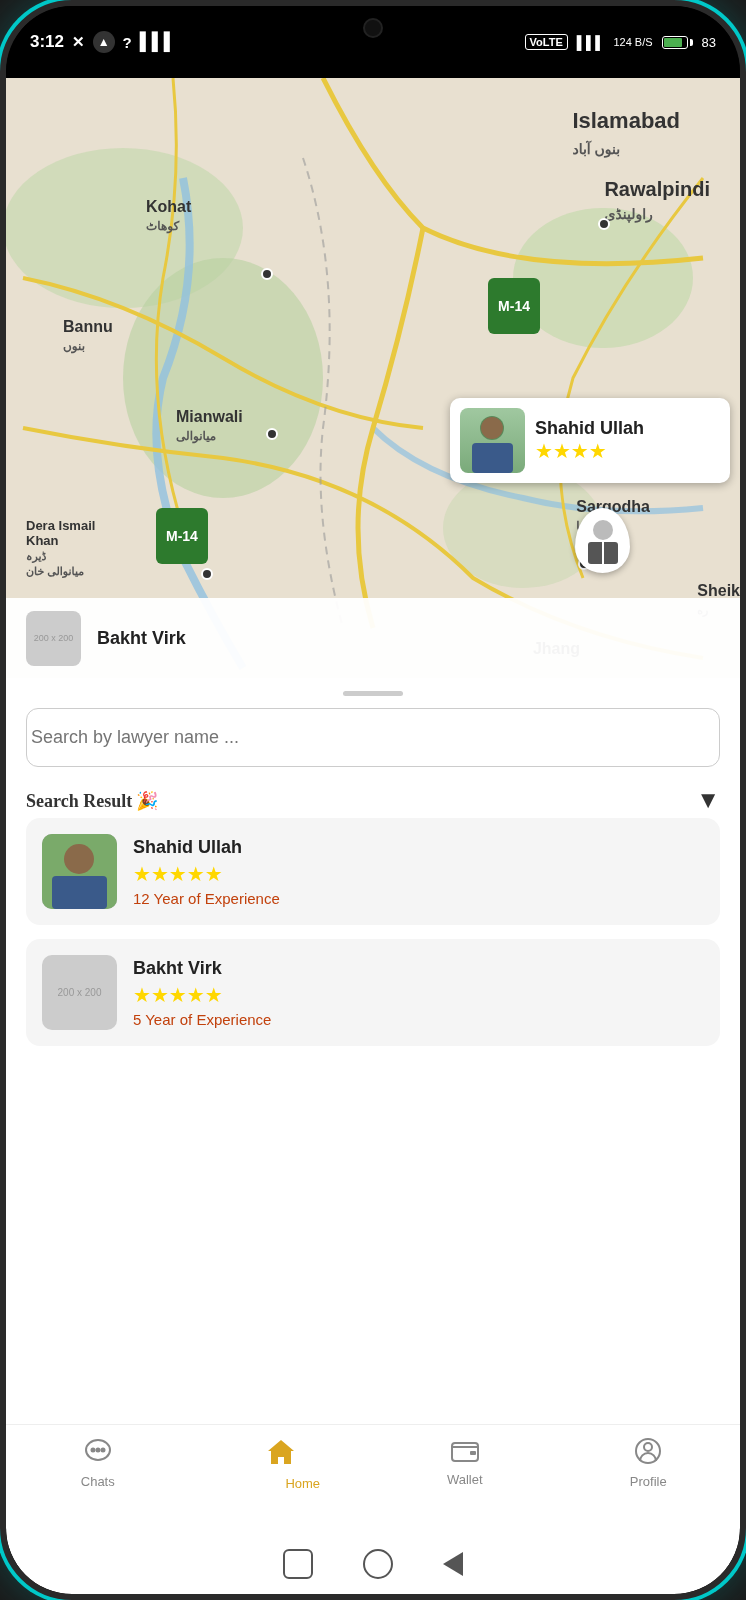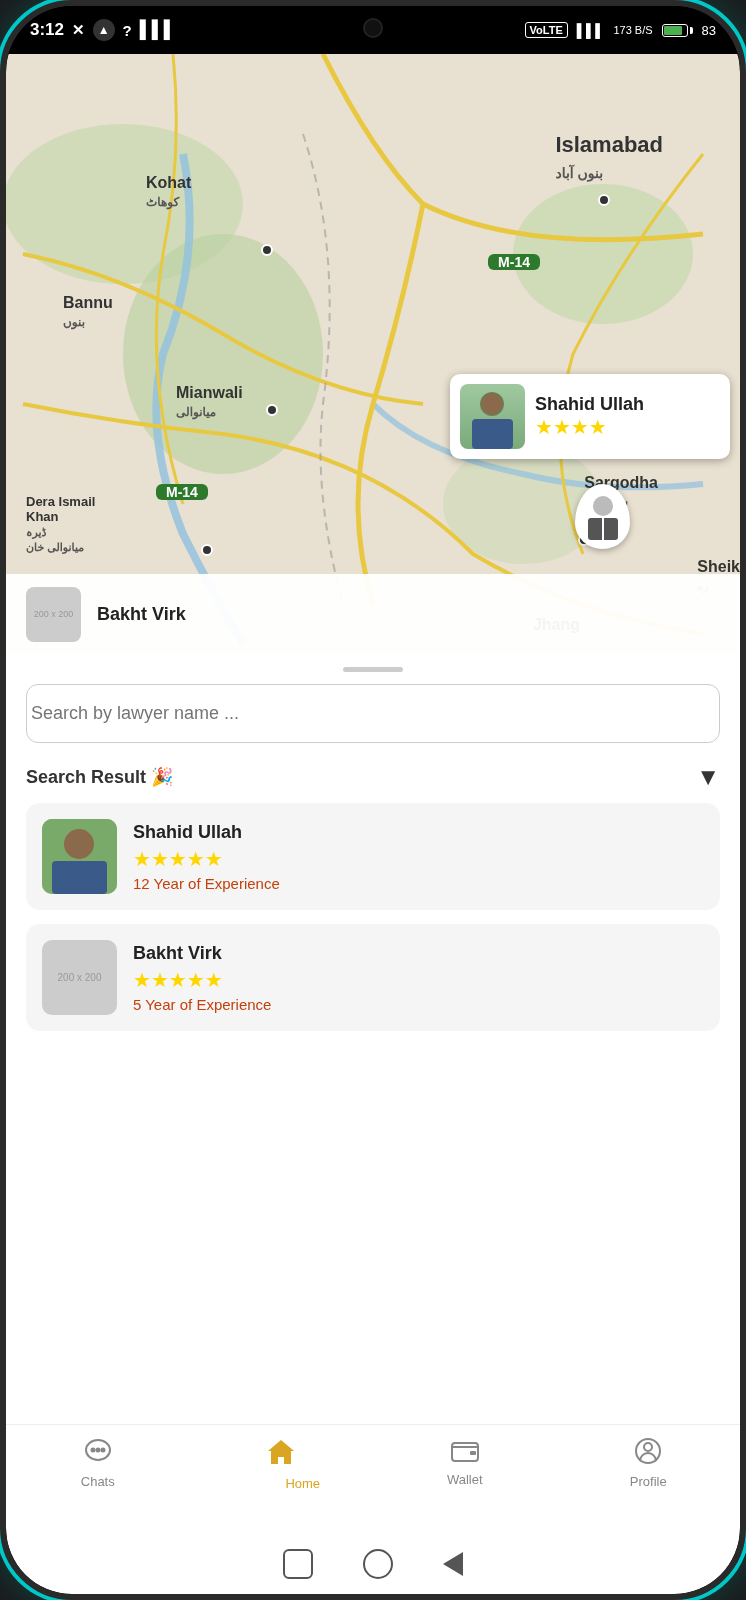--- a/index.html
+++ b/index.html
@@ -28,21 +28,21 @@
       border-radius: 66px;
       overflow: hidden;
       position: relative;
       display: flex;
       flex-direction: column;
     }
     
     .status-bar {
       background: #000;
       color: #fff;
-      height: 48px;
+      height: 72px;
       display: flex;
       align-items: center;
       justify-content: space-between;
       padding: 0 24px;
       flex-shrink: 0;
       position: relative;
       z-index: 10;
     }
     .status-left {
       display: flex;
@@ -120,34 +120,34 @@
       position: absolute;
       top: 0; left: 0;
       width: 100%; height: 100%;
     }
     
     .map-label {
       position: absolute;
       font-weight: 700;
       color: #333;
     }
-    .city-islamabad { top: 30px; right: 77px; font-size: 22px; margin-top: 48px; }
+    .city-islamabad { top: 30px; right: 60px; font-size: 22px; }
     .city-rawalpindi { top: 100px; right: 30px; font-size: 20px; }
     .city-kohat { top: 120px; left: 140px; font-size: 16px; }
     .city-bannu { top: 240px; left: 57px; font-size: 16px; }
     .city-mianwali { top: 330px; left: 170px; font-size: 16px; }
     .city-dera { top: 440px; left: 20px; font-size: 14px; }
-    .city-sargodha { top: 420px; right: 82px; font-size: 16px; }
+    .city-sargodha { top: 420px; right: 90px; font-size: 16px; }
     .city-jhang { bottom: 20px; right: 160px; font-size: 16px; }
     .city-sheikh { bottom: 60px; right: 0px; font-size: 16px; }
     .highway-badge {
       position: absolute;
       background: #2d7a2d;
       color: white;
-      padding: 0 10px;
+      padding: 20px 10px;
       border-radius: 6px;
       font-weight: 700;
       font-size: 14px;
     }
     .m14-top { top: 200px; right: 200px; }
     .m14-bottom { top: 430px; left: 150px; }
     
     .map-lawyer-card {
       position: absolute;
       top: 320px;
@@ -257,21 +257,22 @@
       font-size: 18px;
       color: #aaa;
       margin-bottom: 20px;
       outline: none;
       width: 100%;
     }
     .search-result-header {
       display: flex;
       align-items: center;
       justify-content: space-between;
-      margin-bottom: 12px;
+      margin-bottom: 4px;
+      font-family: Liberation Serif, serif;
     }
     .search-result-label {
       font-size: 18px;
       font-weight: 600;
       color: #333;
     }
     .filter-icon {
       color: #333;
       font-size: 24px;
     }
@@ -384,21 +385,21 @@
         <span>3:12</span>
         <span style="font-size:15px;">✕</span>
         <span style="background:#333;border-radius:50%;width:22px;height:22px;display:inline-flex;align-items:center;justify-content:center;font-size:12px;">▲</span>
         <span style="font-size:15px;">?</span>
         <span>▌▌▌</span>
       </div>
       <div class="camera-notch"></div>
       <div class="status-right">
         <span class="volte-badge">VoLTE</span>
         <span style="font-size:13px;">▌▌▌</span>
-        <span style="font-size:11px;">173 B/S</span>
+        <span style="font-size:11px;">124 B/S</span>
         <div class="battery-icon">
           <div class="battery-body">
             <div class="battery-fill"></div>
           </div>
           <div class="battery-tip"></div>
         </div>
         <span style="font-size:13px;">
           <span>83</span>
         </span>
       </div>
@@ -424,20 +425,23 @@
           <path d="M 0 200 Q 100 220 200 280 Q 300 340 400 350" stroke="#e8c840" stroke-width="4" fill="none"></path>
           <path d="M 0 350 Q 100 370 200 380 Q 350 400 450 500 Q 550 560 680 580" stroke="#e8c840" stroke-width="4" fill="none"></path>
           <path d="M 150 0 Q 160 100 140 200 Q 120 320 160 450" stroke="#e8c840" stroke-width="3" fill="none"></path>
           <path d="M 680 100 Q 600 200 550 300 Q 520 400 560 500" stroke="#e8c840" stroke-width="3" fill="none"></path>
 
           <path d="M 280 80 Q 320 200 300 350 Q 290 440 320 550" stroke="#999" stroke-width="2" fill="none" stroke-dasharray="8,6" opacity="0.6"></path>
         </svg>
 
         <div class="map-label city-islamabad">
           Islamabad<br><span class="urdu">بنوں آباد</span>
+        </div>
+        <div class="map-label city-rawalpindi">
+          Rawalpindi<br><span class="urdu">راولپنڈی</span>
         </div>
         <div class="map-label city-kohat">
           Kohat<br><span class="urdu" style="font-size:12px;">کوهاٹ</span>
         </div>
         <div class="map-label city-bannu">
           Bannu<br><span class="urdu" style="font-size:12px;">بنوں</span>
         </div>
         <div class="map-label city-mianwali">
           Mianwali<br><span class="urdu" style="font-size:12px;">میانوالی</span>
         </div>

